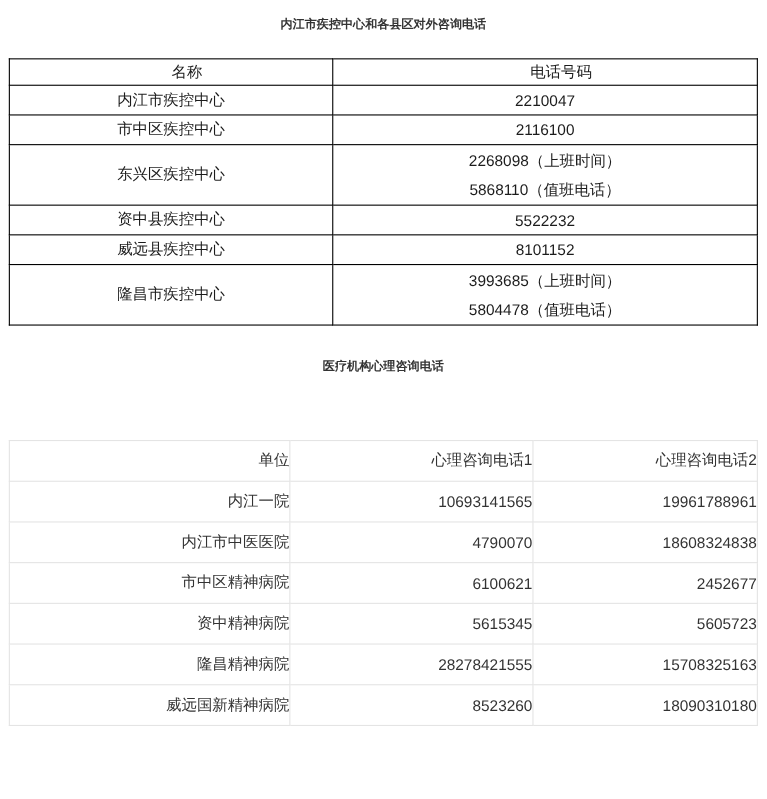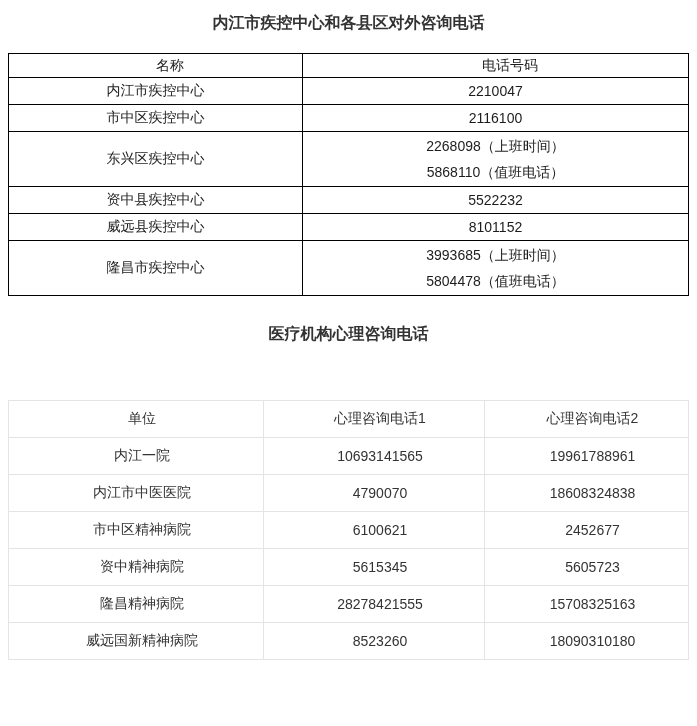--- a/index.html
+++ b/index.html
@@ -13,21 +13,21 @@
     height: 726px;
     font-family: "Liberation Sans", sans-serif;
     overflow: hidden;
   }
   .page {
     padding: 0 8px;
   }
   .sec-title {
     margin: 0;
     text-align: center;
-    font-size: 16px;
+    font-size: 11px;
     font-weight: bold;
     color: #333333;
     line-height: 19px;
   }
   .sec-title.first { padding-top: 13px; }
   .sec-title.second { margin-top: 28px; }
 
   
   table.t1 {
     width: 680px;
@@ -56,21 +56,21 @@
     width: 680px;
     margin-top: 57px;
     border-collapse: collapse;
     table-layout: fixed;
     font-size: 14px;
     color: #333333;
   }
   table.t2 th, table.t2 td {
     border: 1px solid #e4e4e4;
     font-weight: normal;
-    text-align: center;
+    text-align: right;
     vertical-align: middle;
     height: 37px;
     padding: 0 0 0 12px;
   }
   table.t2 col.c1 { width: 255px; }
   table.t2 col.c2 { width: 221px; }
   table.t2 col.c3 { width: 204px; }
 </style>
 </head>
 <body>

